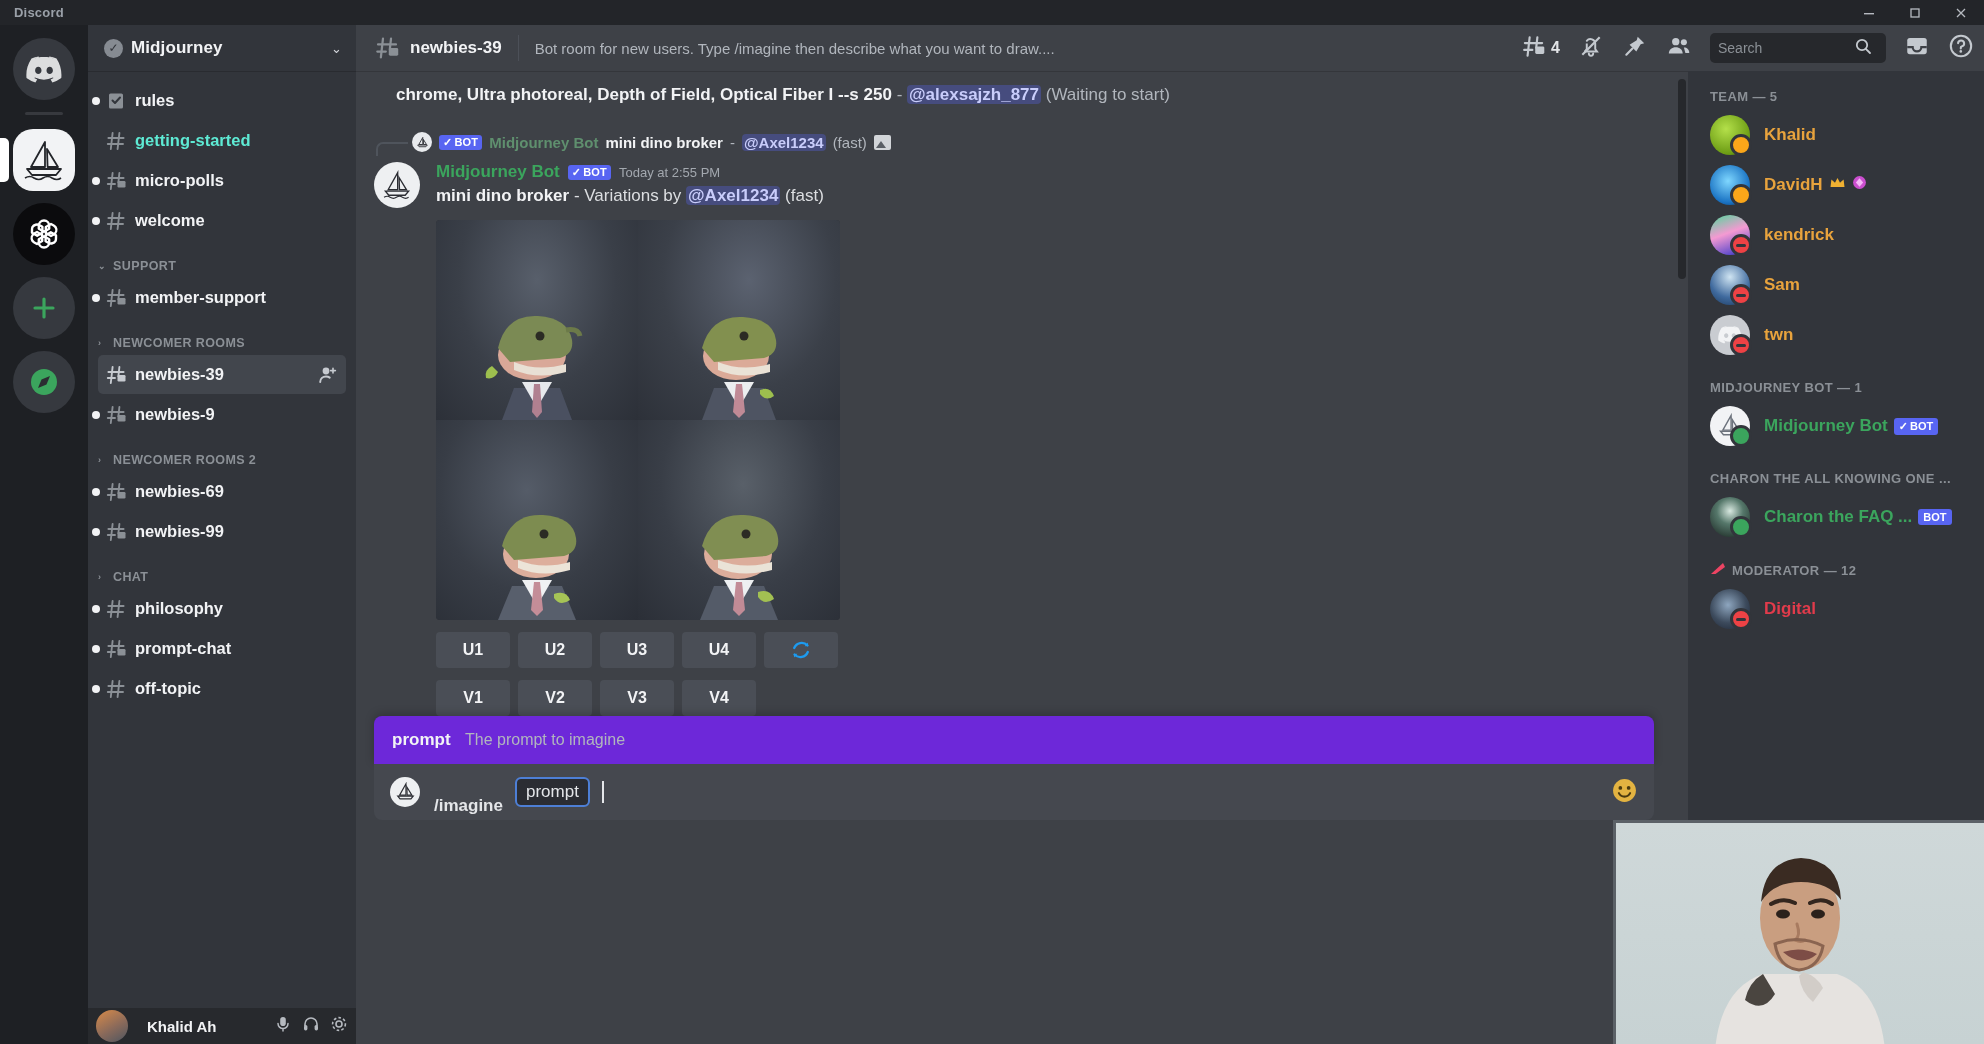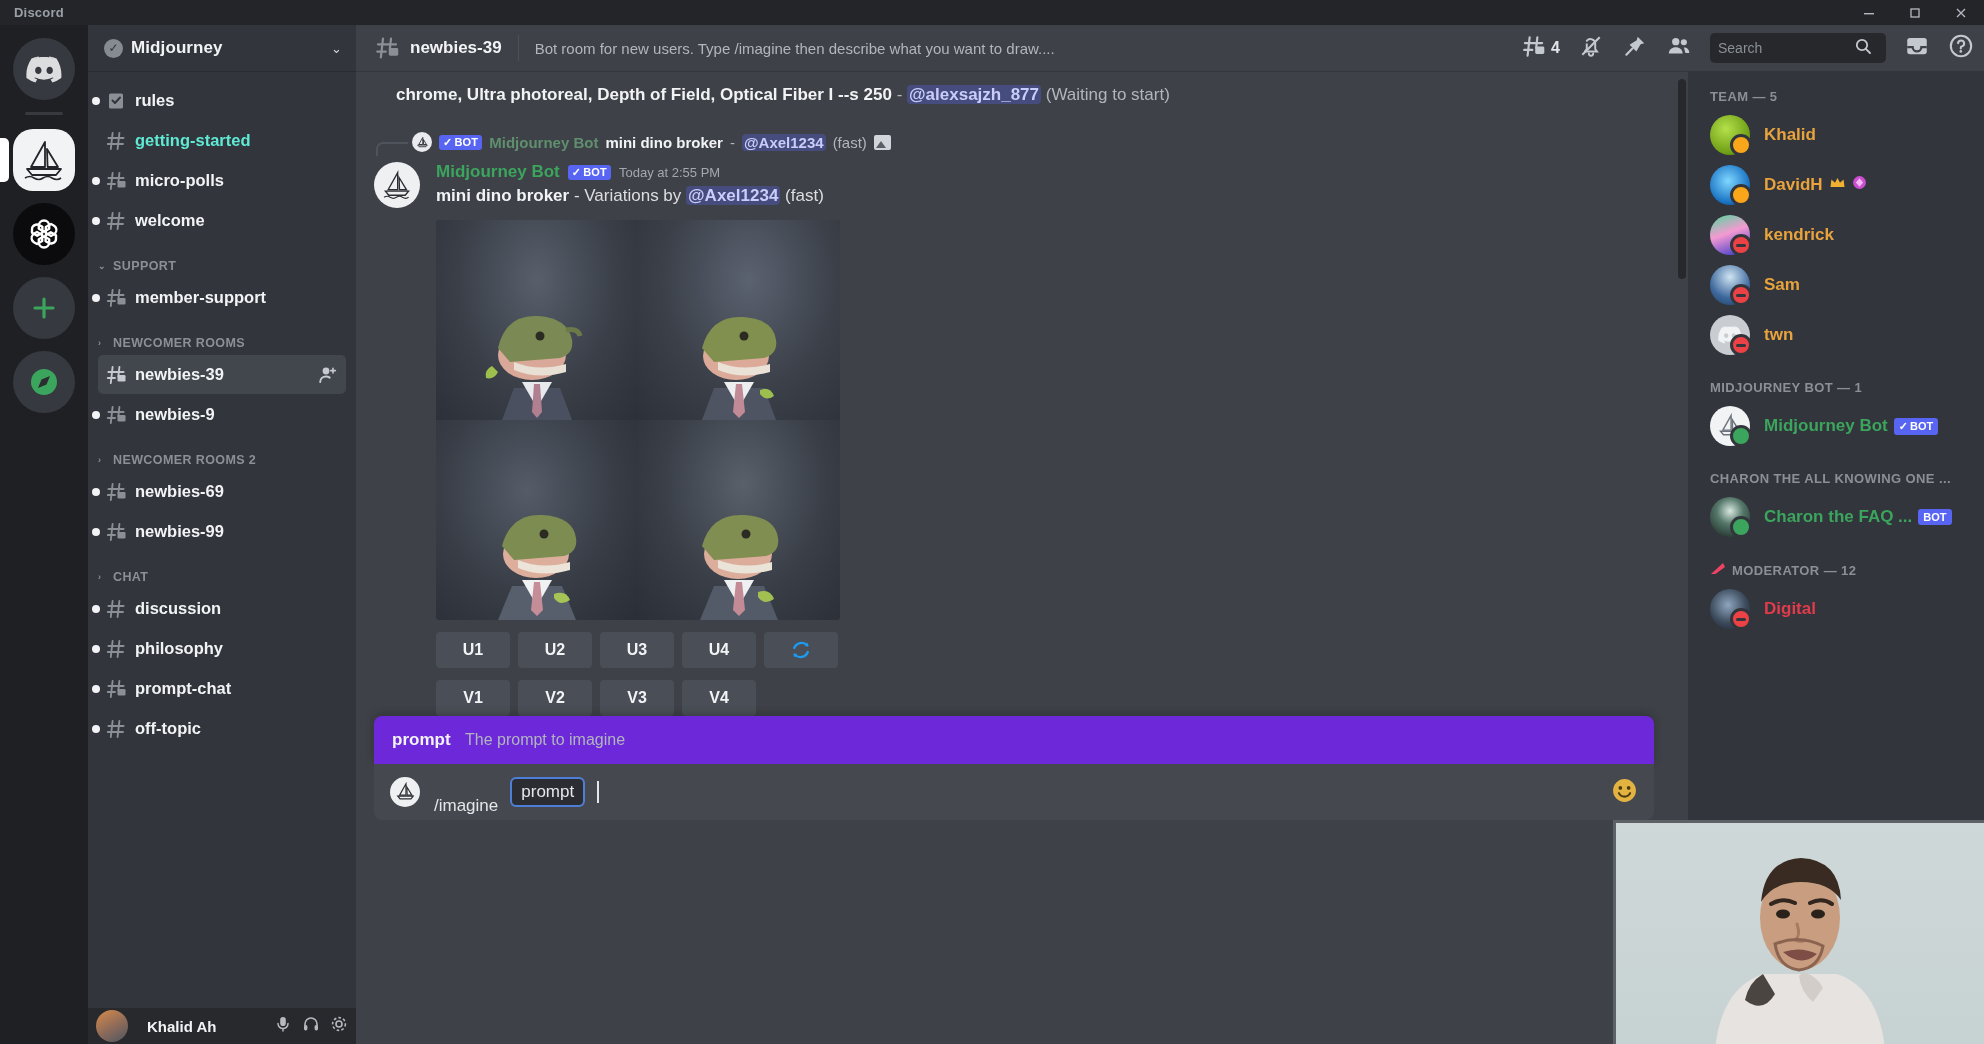--- a/index.html
+++ b/index.html
@@ -183,21 +183,21 @@
     box-shadow: 0 -2px 10px rgba(0,0,0,.22);
   }
   .slash-popup .arg { font-size: 17px; font-weight: bold; color: #f2f3f5; }
   .slash-popup .desc { font-size: 16px; color: #b1b6bd; margin-left: 10px; }
   .composer {
     background: #45484f; border-radius: 0 0 8px 8px; height: 56px; display: flex; align-items: center;
     padding: 0 16px; gap: 14px; position: relative;
   }
   .comp-avatar { width: 30px; height: 30px; border-radius: 50%; background: #eef0f2; flex:0 0 30px;
     display:flex; align-items:center; justify-content:center;}
-  .slash-cmd { font-size: 17px; font-weight: normal; color: #e4e6e9; margin-top: 28px; }
+  .slash-cmd { font-size: 17px; font-weight: bold; color: #e4e6e9; margin-top: 28px; }
   .token {
     background: #2b2d33; border-radius: 4px; padding: 3px 9px; font-size: 17px; color: #e4e6e9;
     outline: 2px solid #4d7fd6;
   }
   .caret-bar { width: 2px; height: 22px; background: #e4e6e9; }
   .emoji-btn { margin-left: auto; font-size: 25px; line-height: 1; color: #e3b341; }
 
   
   .members {
     width: 296px; flex: 0 0 296px; background: #32353b; padding: 18px 0 0 0; overflow: hidden;
@@ -436,29 +436,20 @@
                 <path d="M7.6 3 L5.8 19 M14.4 3 L13.4 12 M3.4 8 H18.6 M2.8 14 H10" stroke="#8b9096" stroke-width="1.9" stroke-linecap="round"></path>
                 <rect x="12.5" y="11" width="8" height="6.5" rx="1.2" fill="#8b9096"></rect>
               </svg>
           </div>
           <div class="chan-name">newbies-99</div>
         </div>
 
         <div class="cat">
           <span class="caret">›</span>
           <span>CHAT</span>
-        </div>
-        <div class="chan">
-          <div class="bullet"></div>
-          <div class="chan-ico">
-            <svg width="22" height="22" viewBox="0 0 22 22">
-                <path d="M7.6 3 L5.8 19 M14.4 3 L12.6 19 M3.4 8 H18.6 M2.8 14 H18" stroke="#8b9096" stroke-width="1.9" stroke-linecap="round"></path>
-              </svg>
-          </div>
-          <div class="chan-name">discussion</div>
         </div>
         <div class="chan">
           <div class="bullet"></div>
           <div class="chan-ico">
             <svg width="22" height="22" viewBox="0 0 22 22">
                 <path d="M7.6 3 L5.8 19 M14.4 3 L12.6 19 M3.4 8 H18.6 M2.8 14 H18" stroke="#8b9096" stroke-width="1.9" stroke-linecap="round"></path>
               </svg>
           </div>
           <div class="chan-name">philosophy</div>
         </div>

